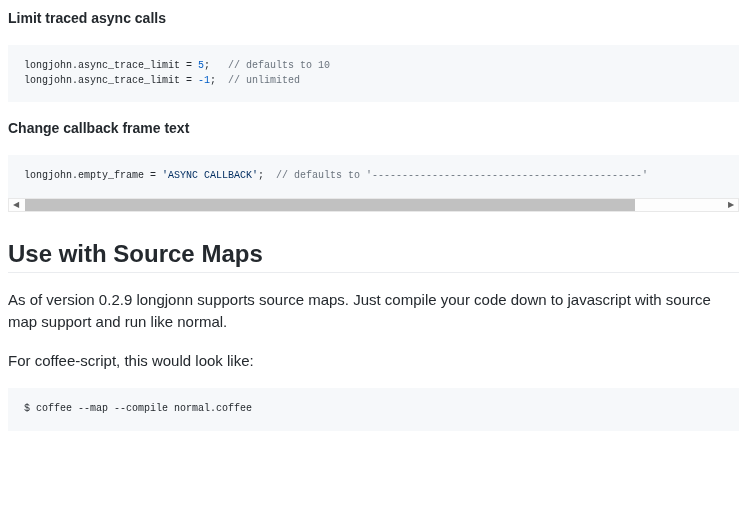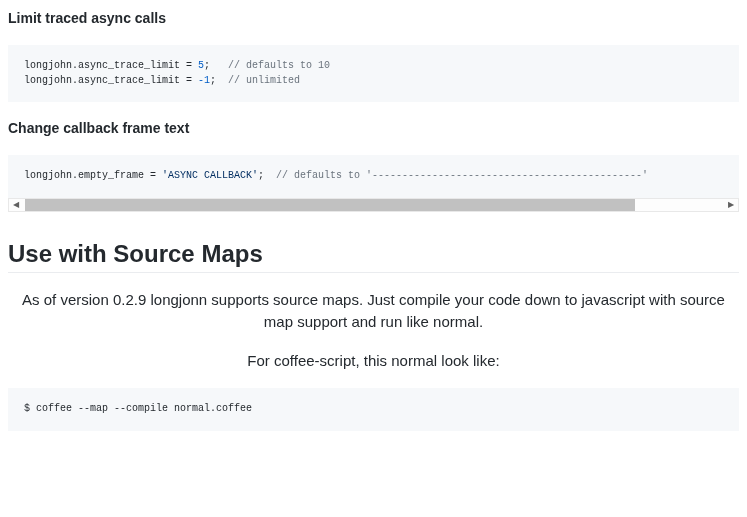--- a/index.html
+++ b/index.html
@@ -22,21 +22,20 @@
     h3 {
       font-size: 14px;
       font-weight: 600;
       margin: 0 0 16px 0;
       color: #24292e;
     }
     p {
       margin: 0 0 16px 0;
       color: #24292e;
       font-size: 15px;
-      text-align: center;
     }
     .code-block {
       background: #f6f8fa;
       padding: 14px 16px;
       margin-bottom: 16px;
       font-family: "SFMono-Regular", Consolas, "Liberation Mono", Menlo, monospace;
       font-size: 10px;
       line-height: 1.45;
       overflow-x: auto;
       white-space: pre;
@@ -89,15 +88,15 @@
     <span class="scrollbar-arrow">◀</span>
     <div class="scrollbar-thumb" style="width:610px;margin-left:2px;"></div>
     <span class="scrollbar-arrow" style="margin-left:auto;">▶</span>
   </div>
 </div>
 
 <h2>Use with Source Maps</h2>
 
 <p>As of version 0.2.9 longjonn supports source maps. Just compile your code down to javascript with source map support and run like normal.</p>
 
-<p>For coffee-script, this normal look like:</p>
+<p>For coffee-script, this would look like:</p>
 
 <div class="code-block">$ coffee --map --compile normal.coffee</div>
 
 </body></html>

